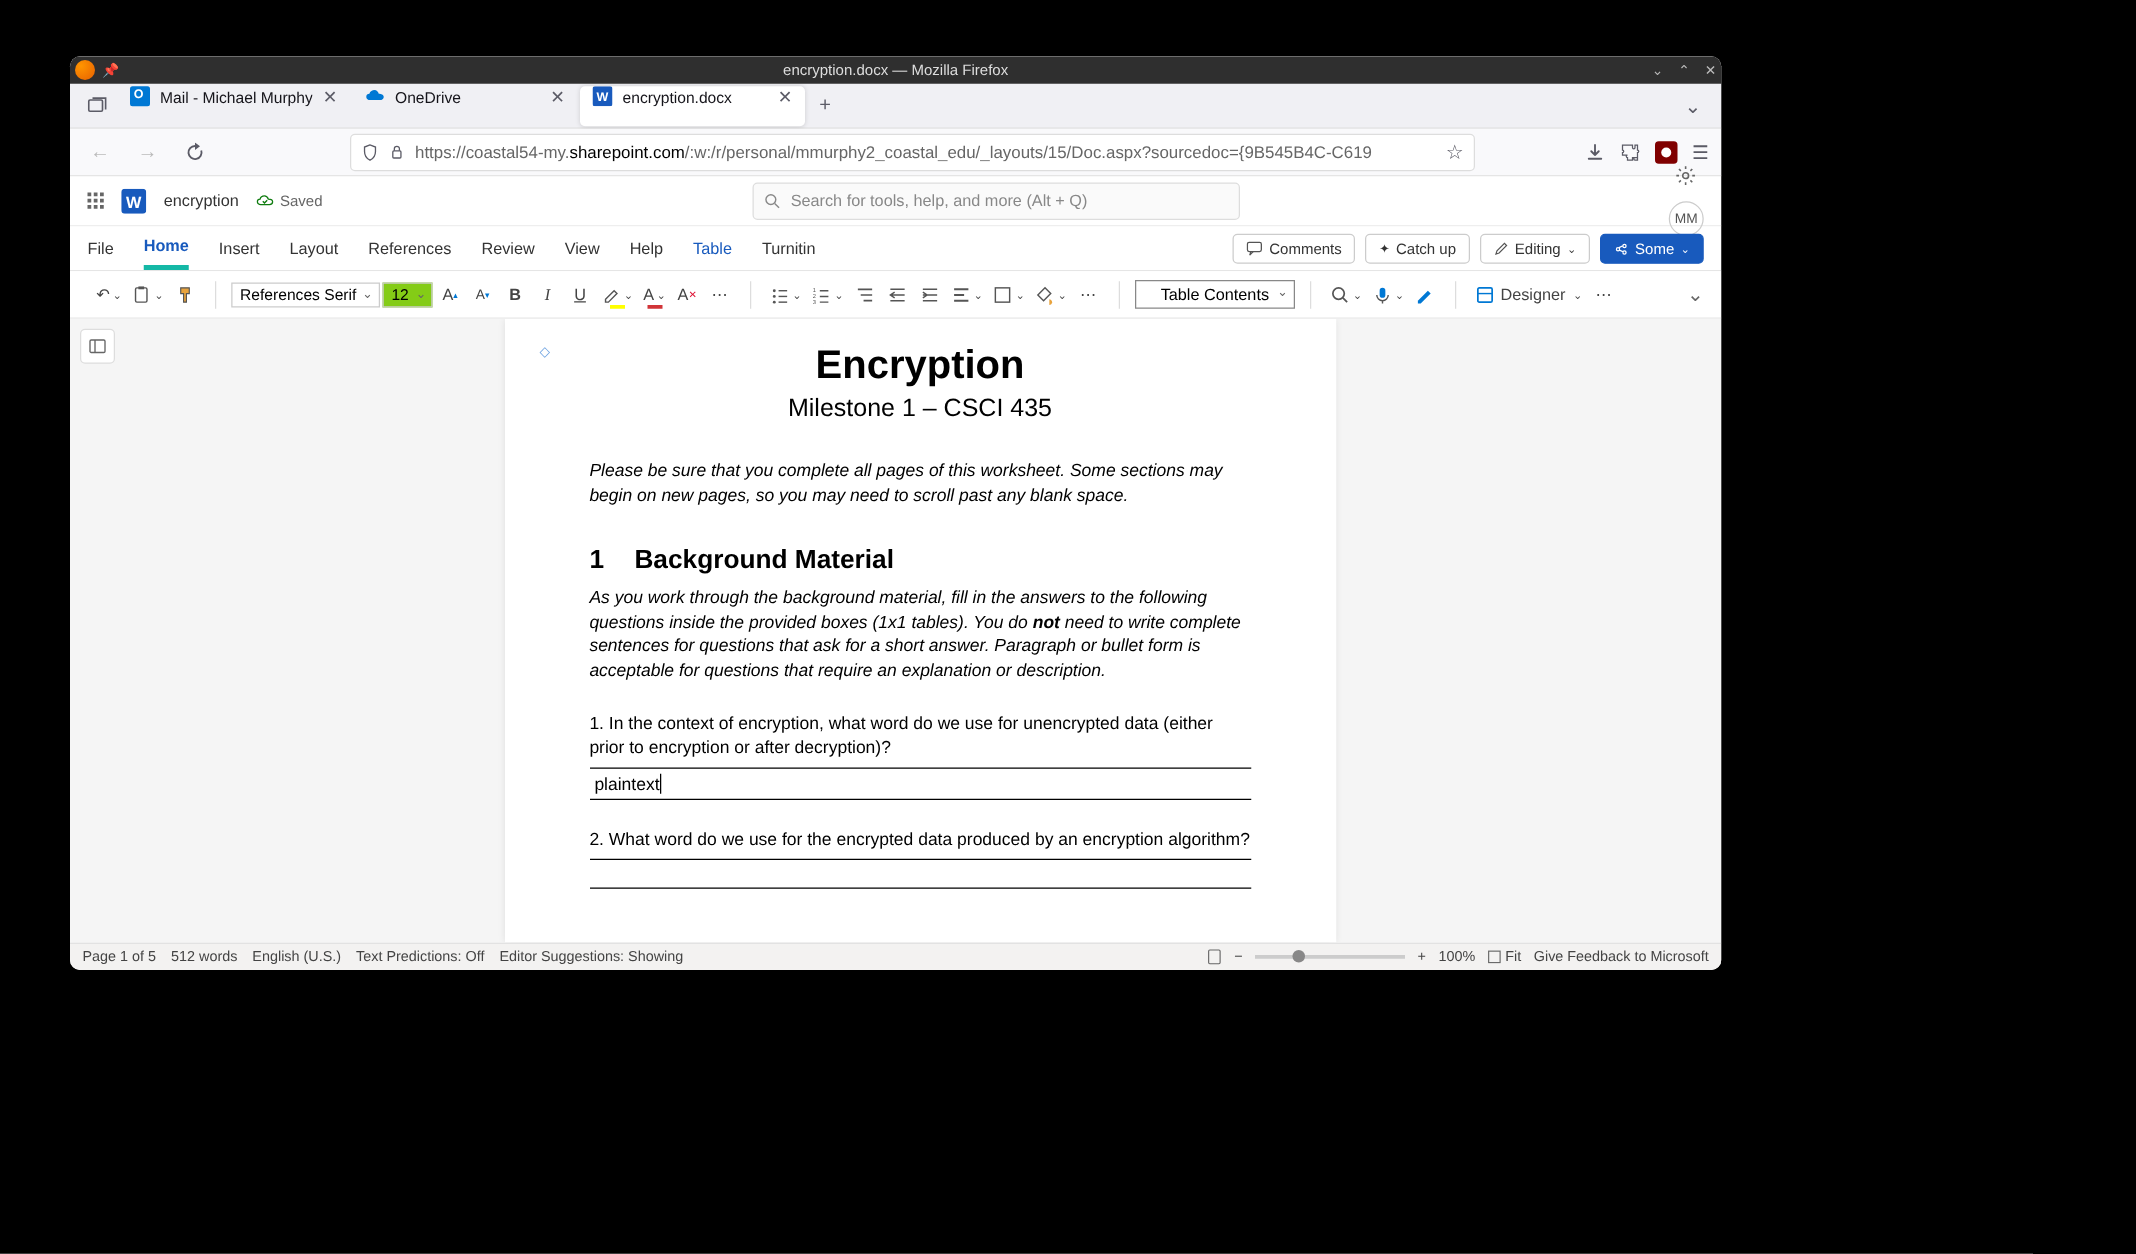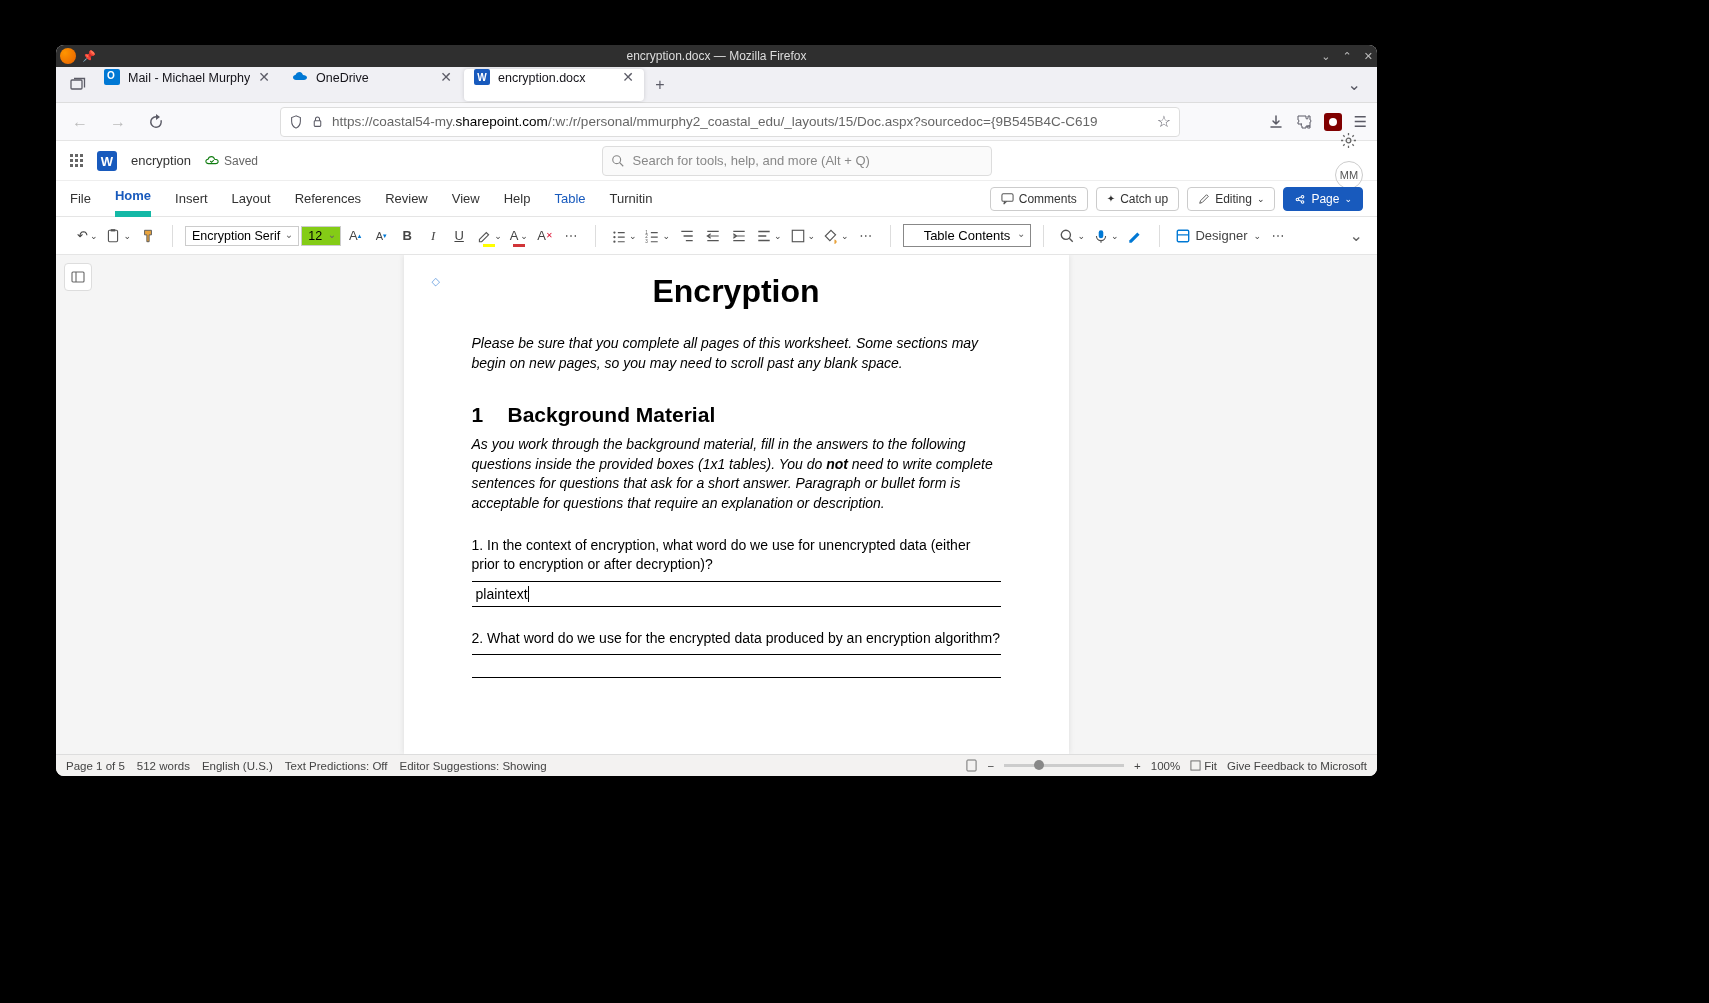--- a/index.html
+++ b/index.html
@@ -52,21 +52,21 @@
 .save-indicator { display: flex; align-items: center; gap: 5px; font-size: 12px; color: #666; }
 .save-indicator svg { width: 14px; height: 14px; }
 .searchbox { margin-left: auto; margin-right: auto; width: 390px; height: 30px; border: 1px solid #ddd; border-radius: 4px; display: flex; align-items: center; padding: 0 8px; gap: 8px; color: #888; font-size: 13px; background: #fafafa; }
 .header-right { display: flex; align-items: center; gap: 12px; flex-direction: column; }
 .settings-icon { color: #666; }
 .avatar { width: 28px; height: 28px; border-radius: 50%; border: 1px solid #ccc; display: flex; align-items: center; justify-content: center; font-size: 11px; color: #555; }
 
 
 .ribbon-tabs { height: 36px; display: flex; align-items: center; padding: 0 14px; gap: 24px; font-size: 13px; color: #333; border-bottom: 1px solid #e5e5e5; }
 .ribbon-tab { padding: 8px 0; cursor: pointer; }
-.ribbon-tab.active { color: #185abd; border-bottom: 6px solid #14b8a6; font-weight: 600; }
+.ribbon-tab.active { color: #185abd; border-bottom: 4px solid #14b8a6; font-weight: 600; }
 .ribbon-tab.table { color: #185abd; }
 .ribbon-right { margin-left: auto; display: flex; gap: 8px; align-items: center; }
 .rb-btn { display: flex; align-items: center; gap: 5px; padding: 4px 10px; border: 1px solid #ccc; border-radius: 4px; font-size: 12px; color: #333; background: #fff; }
 .rb-btn.share { background: #185abd; color: #fff; border-color: #185abd; }
 
 
 .toolbar { height: 38px; display: flex; align-items: center; padding: 0 14px; gap: 4px; border-bottom: 1px solid #e5e5e5; background: #fff; }
 .tool-group { display: flex; align-items: center; gap: 2px; padding: 0 4px; }
 .tool-sep { width: 1px; height: 22px; background: #ddd; margin: 0 4px; }
 .tool-btn { min-width: 24px; height: 26px; display: flex; align-items: center; justify-content: center; border-radius: 3px; color: #444; font-size: 13px; padding: 0 3px; }
@@ -274,21 +274,21 @@
         <svg viewBox="0 0 14 14" width="12" height="12">
             <path d="M2 12l1-3 7-7 2 2-7 7-3 1z" fill="none" stroke="#555" stroke-width="1.1"></path>
           </svg>
         <span>Editing</span>
         <span style="font-size:9px">⌄</span>
       </div>
       <div class="rb-btn share">
         <svg viewBox="0 0 14 14" width="12" height="12">
             <path d="M9 4L5 6M5 8l4 2M10 3a1.5 1.5 0 1 1 0 3 1.5 1.5 0 0 1 0-3zM4 6a1.5 1.5 0 1 1 0 3 1.5 1.5 0 0 1 0-3zM10 9a1.5 1.5 0 1 1 0 3 1.5 1.5 0 0 1 0-3z" fill="none" stroke="#fff" stroke-width="1.2"></path>
           </svg>
-        <span>Page</span>
+        <span>Some</span>
         <span style="font-size:9px">⌄</span>
       </div>
     </div>
   </div>
 
   <div class="toolbar">
     <div class="tool-group">
       <div class="tool-btn">↶<span class="chev">⌄</span></div>
       <div class="tool-btn">
         <svg viewBox="0 0 14 14">
@@ -298,21 +298,21 @@
           <span class="chev">⌄</span>
       </div>
       <div class="tool-btn">
         <svg viewBox="0 0 14 14">
             <path d="M4 2h6v4H8v6H6V6H4z" fill="#e8a33d" stroke="#555" stroke-width="0.8"></path>
           </svg>
       </div>
     </div>
     <div class="tool-sep"></div>
     <div class="tool-group">
-      <div class="font-select">Encryption Serif</div>
+      <div class="font-select">References Serif</div>
       <div class="size-select">12</div>
       <div class="tool-btn" style="font-size:13px">A<sup style="font-size:7px;color:#0078d4">▴</sup></div>
       <div class="tool-btn" style="font-size:11px">A<sup style="font-size:7px;color:#0078d4">▾</sup></div>
       <div class="tool-btn bold">B</div>
       <div class="tool-btn italic">I</div>
       <div class="tool-btn underline">U</div>
       <div class="tool-btn">
         <svg viewBox="0 0 14 14">
             <path d="M3 10l6-6 2 2-6 6H3v-2z" fill="none" stroke="#555" stroke-width="1"></path>
           </svg>
@@ -430,20 +430,21 @@
         <svg viewBox="0 0 14 14" width="14" height="14">
             <rect x="1" y="2" width="12" height="10" rx="1" fill="none" stroke="#666" stroke-width="1.1"></rect>
             <path d="M5 2v10" stroke="#666" stroke-width="1.1"></path>
           </svg>
       </div>
     </div>
     <div class="page-container">
       <div class="page">
         <span class="anchor-marker">◇</span>
         <h1 class="doc-title">Encryption</h1>
+        <div class="doc-subtitle">Milestone 1 – CSCI 435</div>
         <p class="doc-note">Please be sure that you complete all pages of this worksheet. Some sections may begin on new pages, so you may need to scroll past any blank space.</p>
         <h2 class="doc-h1">
           <span class="num">1</span><span>Background Material</span>
         </h2>
         <p class="doc-p" style="font-style:italic">
           <span>As you work through the background material, fill in the answers to the following questions inside the provided boxes (1x1 tables). You do </span><b>not</b><span> need to write complete sentences for questions that ask for a short answer. Paragraph or bullet form is acceptable for questions that require an explanation or description.</span>
         </p>
         <p class="doc-q">1. In the context of encryption, what word do we use for unencrypted data (either prior to encryption or after decryption)?</p>
         <div class="answer-box">
           <span>plaintext</span><span class="cursor"></span>

